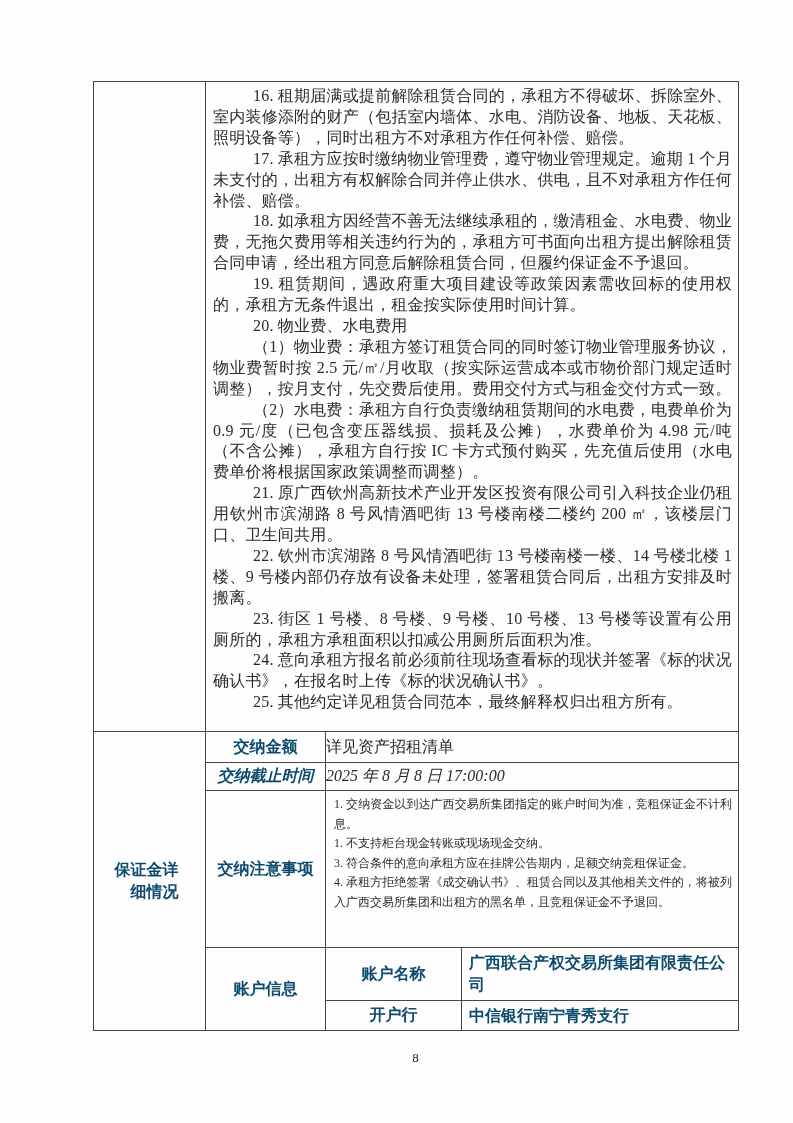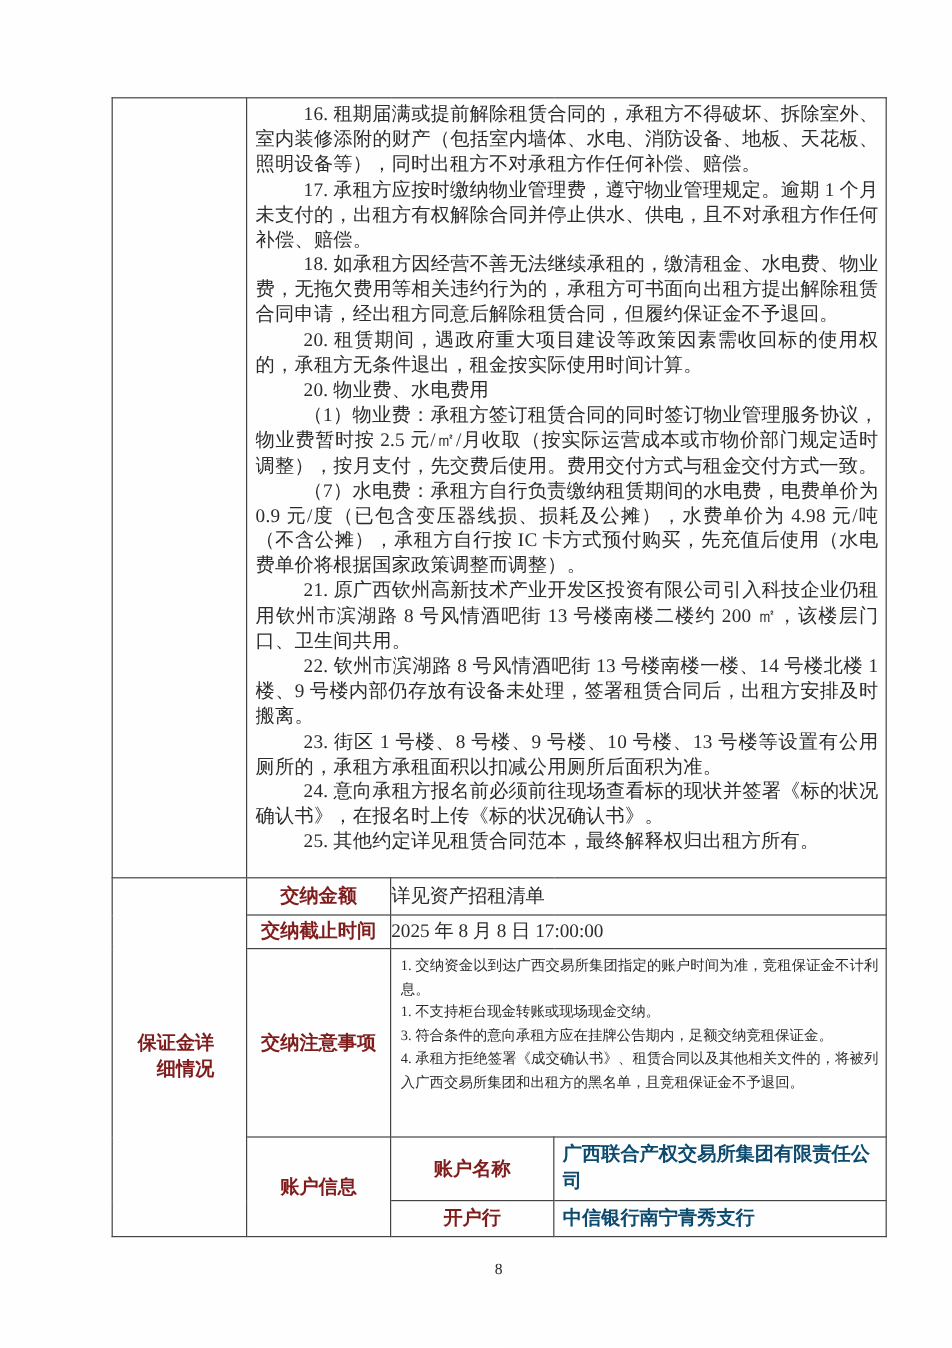--- a/index.html
+++ b/index.html
@@ -30,21 +30,21 @@
   col.c4 { width: 277px; }
   td {
     border: 1px solid #454545;
     padding: 0;
     box-sizing: border-box;
     vertical-align: middle;
     font-size: 16px;
   }
   tr.row-terms    > td { height: 650px; }
   tr.row-amount   > td { height: 31px; }
-  tr.row-deadline > td { height: 28px; }
+  tr.row-deadline > td { height: 28px; font-style: italic; }
   tr.row-notes    > td { height: 157px; }
   tr.row-accname  > td { height: 53px; }
   tr.row-bank     > td { height: 30px; }
 
   .terms-cell {
     vertical-align: top;
     padding: 4px 6px 0 7px;
   }
   .terms-body {
     height: 642px;
@@ -54,21 +54,21 @@
     margin: 0;
     font-size: 16px;
     line-height: 20.9px;
     text-indent: 2.5em;
     text-align: justify;
     letter-spacing: 0.2px;
   }
   .lbl {
     font-family: "Liberation Sans", "DejaVu Sans", sans-serif;
     font-weight: 700;
-    color: #7f1d1d;
+    color: #0c4a6e;
     text-align: center;
   }
   .side-lbl {
     text-align: right;
     padding-left: 11px;
   }
   .wrap-narrow {
     width: 4.6em;
     line-height: 22px;
   }
@@ -124,27 +124,27 @@
       <td class="empty-cell"></td>
       <td class="terms-cell" colspan="3">
         <div class="terms-body">
 
             <p class="term">16. 租期届满或提前解除租赁合同的，承租方不得破坏、拆除室外、室内装修添附的财产（包括室内墙体、水电、消防设备、地板、天花板、照明设备等），同时出租方不对承租方作任何补偿、赔偿。</p>
 
             <p class="term">17. 承租方应按时缴纳物业管理费，遵守物业管理规定。逾期 1 个月未支付的，出租方有权解除合同并停止供水、供电，且不对承租方作任何补偿、赔偿。</p>
 
             <p class="term">18. 如承租方因经营不善无法继续承租的，缴清租金、水电费、物业费，无拖欠费用等相关违约行为的，承租方可书面向出租方提出解除租赁合同申请，经出租方同意后解除租赁合同，但履约保证金不予退回。</p>
 
-            <p class="term">20. 租赁期间，遇政府重大项目建设等政策因素需收回标的使用权的，承租方无条件退出，租金按实际使用时间计算。</p>
+            <p class="term">19. 租赁期间，遇政府重大项目建设等政策因素需收回标的使用权的，承租方无条件退出，租金按实际使用时间计算。</p>
 
             <p class="term">20. 物业费、水电费用</p>
 
             <p class="term">（1）物业费：承租方签订租赁合同的同时签订物业管理服务协议，物业费暂时按 2.5 元/㎡/月收取（按实际运营成本或市物价部门规定适时调整），按月支付，先交费后使用。费用交付方式与租金交付方式一致。</p>
 
-            <p class="term">（7）水电费：承租方自行负责缴纳租赁期间的水电费，电费单价为 0.9 元/度（已包含变压器线损、损耗及公摊），水费单价为 4.98 元/吨（不含公摊），承租方自行按 IC 卡方式预付购买，先充值后使用（水电费单价将根据国家政策调整而调整）。</p>
+            <p class="term">（2）水电费：承租方自行负责缴纳租赁期间的水电费，电费单价为 0.9 元/度（已包含变压器线损、损耗及公摊），水费单价为 4.98 元/吨（不含公摊），承租方自行按 IC 卡方式预付购买，先充值后使用（水电费单价将根据国家政策调整而调整）。</p>
 
             <p class="term">21. 原广西钦州高新技术产业开发区投资有限公司引入科技企业仍租用钦州市滨湖路 8 号风情酒吧街 13 号楼南楼二楼约 200 ㎡，该楼层门口、卫生间共用。</p>
 
             <p class="term">22. 钦州市滨湖路 8 号风情酒吧街 13 号楼南楼一楼、14 号楼北楼 1 楼、9 号楼内部仍存放有设备未处理，签署租赁合同后，出租方安排及时搬离。</p>
 
             <p class="term">23. 街区 1 号楼、8 号楼、9 号楼、10 号楼、13 号楼等设置有公用厕所的，承租方承租面积以扣减公用厕所后面积为准。</p>
 
             <p class="term">24. 意向承租方报名前必须前往现场查看标的现状并签署《标的状况确认书》，在报名时上传《标的状况确认书》。</p>
 
             <p class="term">25. 其他约定详见租赁合同范本，最终解释权归出租方所有。</p>

